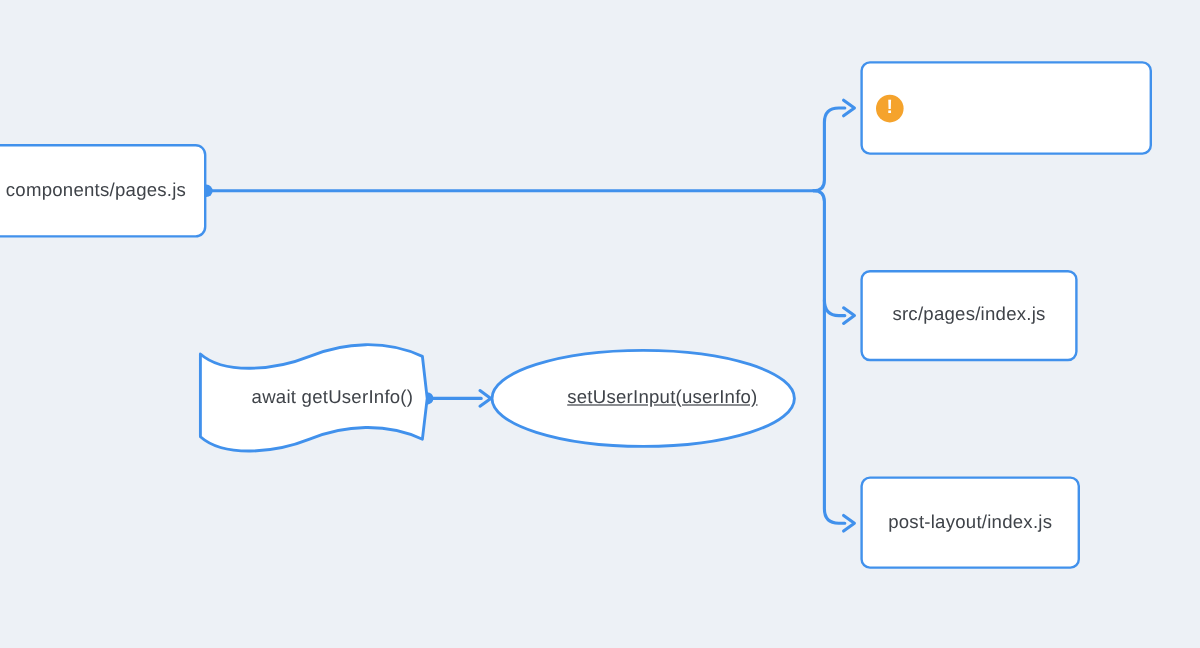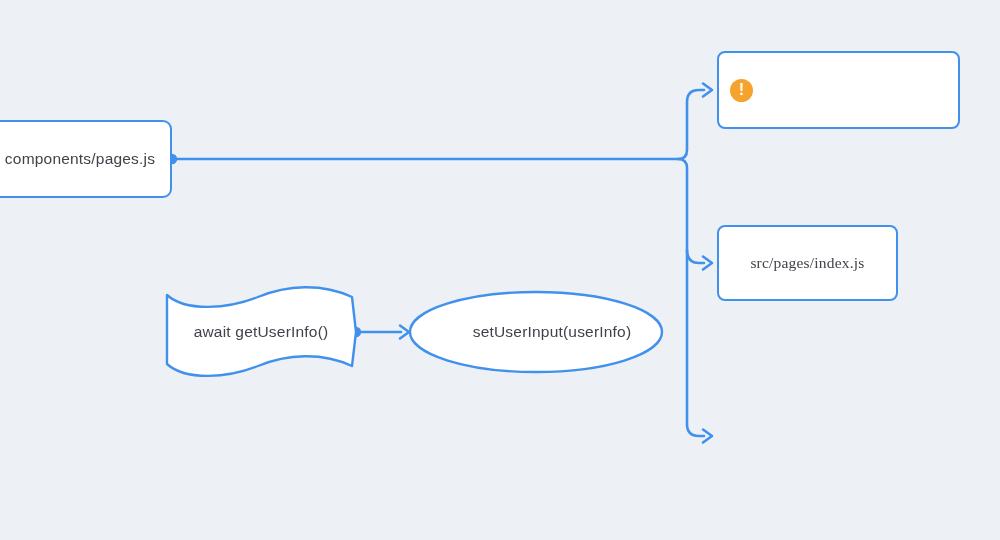--- a/index.html
+++ b/index.html
@@ -35,20 +35,21 @@
   .node.left-align{justify-content:flex-start;padding-left:11px;}
   .shape-label{
     position:absolute;
     display:flex;
     align-items:center;
     justify-content:center;
     color:var(--text);
     font-size:15.5px;
     letter-spacing:.2px;
     white-space:nowrap;
+    padding-left:16px;
   }
   .warn{
     width:23px;height:23px;
     border-radius:50%;
     background:var(--warning);
     color:var(--warningGlyph);
     display:inline-flex;
     align-items:center;
     justify-content:center;
     font-size:16px;
@@ -89,22 +90,25 @@
   </svg>
 
   <div class="node" style="left:-12px;top:120px;width:184px;height:78px;border-radius:9px;">
     <span class="label">components/pages.js</span>
   </div>
 
   <div class="node left-align" style="left:717px;top:51px;width:243px;height:78px;">
     <span class="warn">!</span>
   </div>
 
-  <div class="node" style="left:717px;top:225px;width:181px;height:76px;font-family:Liberation Serif, serif;">
+  <div class="node" style="left:717px;top:225px;width:181px;height:76px;">
     <span class="label">src/pages/index.js</span>
   </div>
 
+  <div class="node" style="left:717px;top:397px;width:183px;height:77px;">
+    <span class="label">post-layout/index.js</span>
+  </div>
 
   <div class="shape-label" style="left:170px;top:317px;width:182px;height:30px;">await getUserInfo()</div>
 
-  <div class="shape-label" style="left:428px;top:317px;width:248px;height:30px;">setUserInput(userInfo)</div>
+  <div class="shape-label" style="left:412px;top:317px;width:248px;height:30px;text-decoration:underline;">setUserInput(userInfo)</div>
 
 </div>
 
 </body></html>

